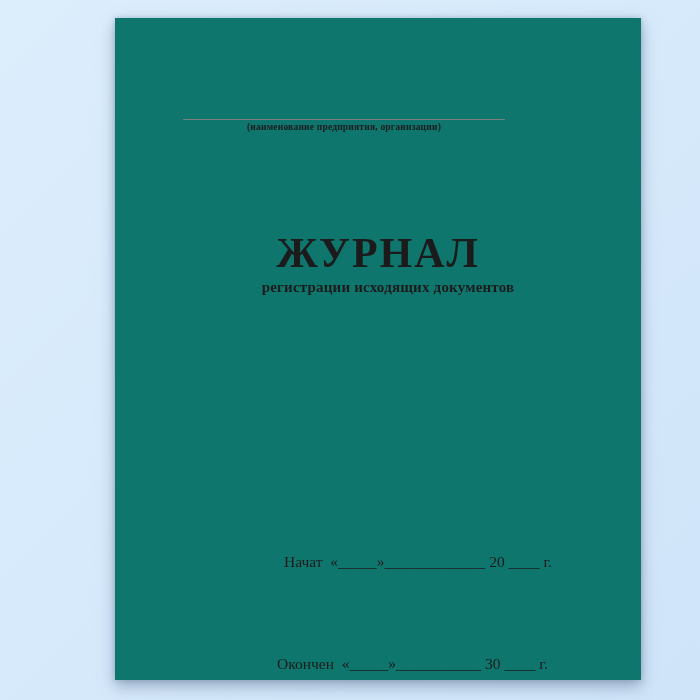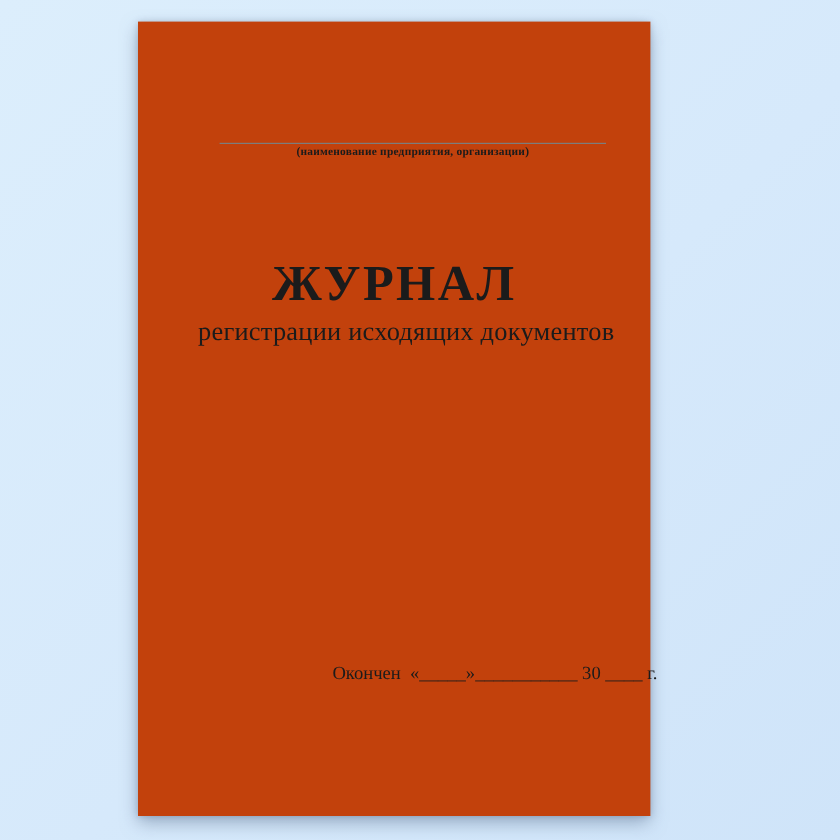--- a/index.html
+++ b/index.html
@@ -11,23 +11,23 @@
     height: 700px;
     background: linear-gradient(135deg, #dceefc 0%, #d6e9fb 55%, #cfe4f9 100%);
     font-family: "Liberation Serif", "DejaVu Serif", serif;
     position: relative;
     overflow: hidden;
   }
   .page {
     position: absolute;
     left: 115px;
     top: 18px;
-    width: 427px;
+    width: 526px;
     height: 662px;
-    background: #c2410c;
+    background: #0f766e;
     box-shadow: 0 6px 14px rgba(96, 118, 148, 0.55), 0 0 5px rgba(96, 118, 148, 0.35);
   }
   .org-block {
     position: absolute;
     left: 68px;
     top: 84px;
     width: 322px;
     text-align: center;
   }
   .org-rule {
@@ -39,33 +39,33 @@
     font-size: 9.5px;
     font-weight: bold;
     color: #1b1b1b;
     letter-spacing: 0.2px;
     white-space: nowrap;
   }
   .title-block {
     position: absolute;
     left: 0;
     right: 0;
-    top: 196px;
+    top: 212px;
     text-align: center;
     color: #1b1b1b;
   }
   .title {
     font-size: 42px;
     font-weight: bold;
     letter-spacing: 2px;
     line-height: 1.1;
   }
   .subtitle {
-    font-size: 22px;
-    font-weight: normal;
+    font-size: 15px;
+    font-weight: bold;
     margin-top: 3px;
     letter-spacing: 0.2px;
     margin-left: 20px;
   }
   .dates-block {
     position: absolute;
     left: 162px;
     top: 459px;
     font-size: 15.5px;
     line-height: 34px;
@@ -85,16 +85,17 @@
     <div class="org-rule"></div>
     <div class="org-caption">(наименование предприятия, организации)</div>
   </div>
 
   <div class="title-block">
     <div class="title">ЖУРНАЛ</div>
     <div class="subtitle">регистрации исходящих документов</div>
   </div>
 
   <div class="dates-block">
+    <div class="date-line-started">Начат  «_____»_____________ 20 ____ г.</div>
     <div class="date-line-finished">Окончен  «_____»___________ 30 ____ г.</div>
   </div>
 
 </div>
 
 </body></html>

